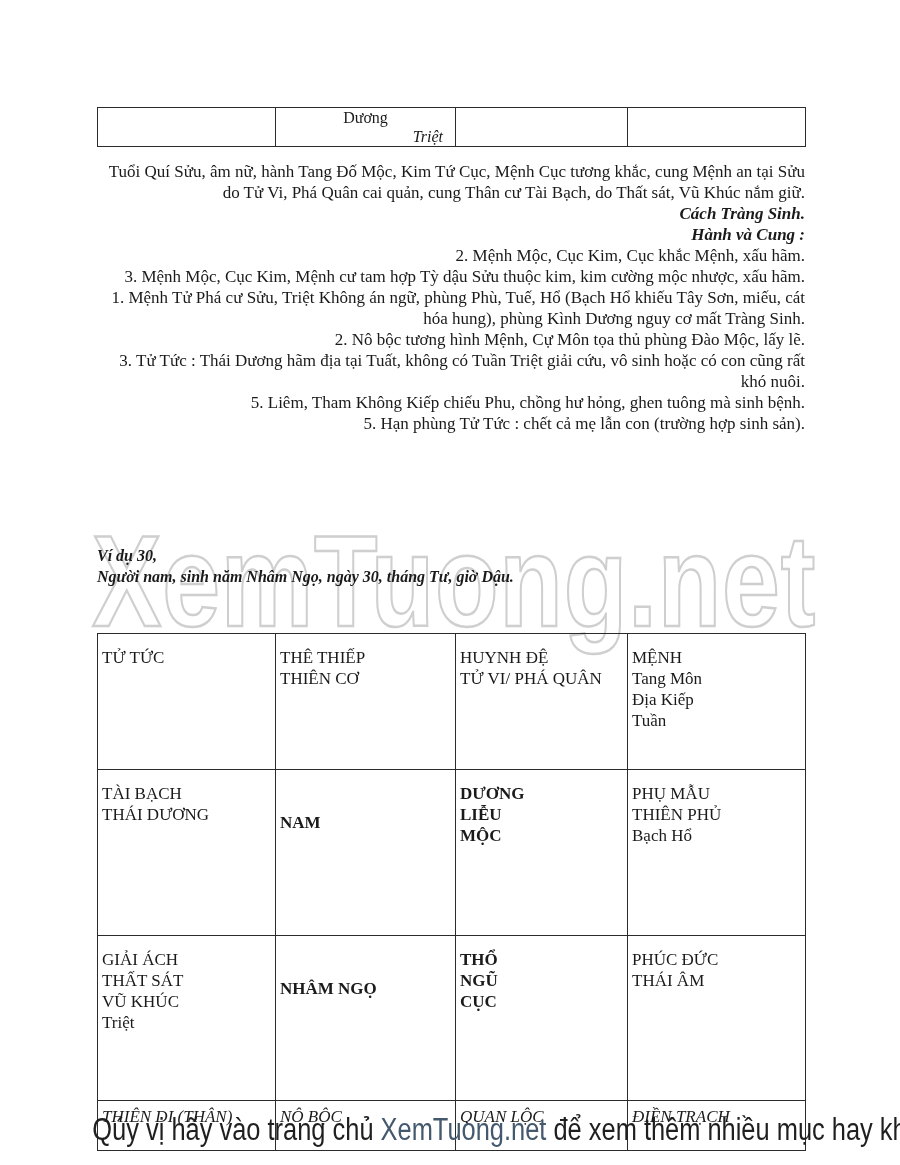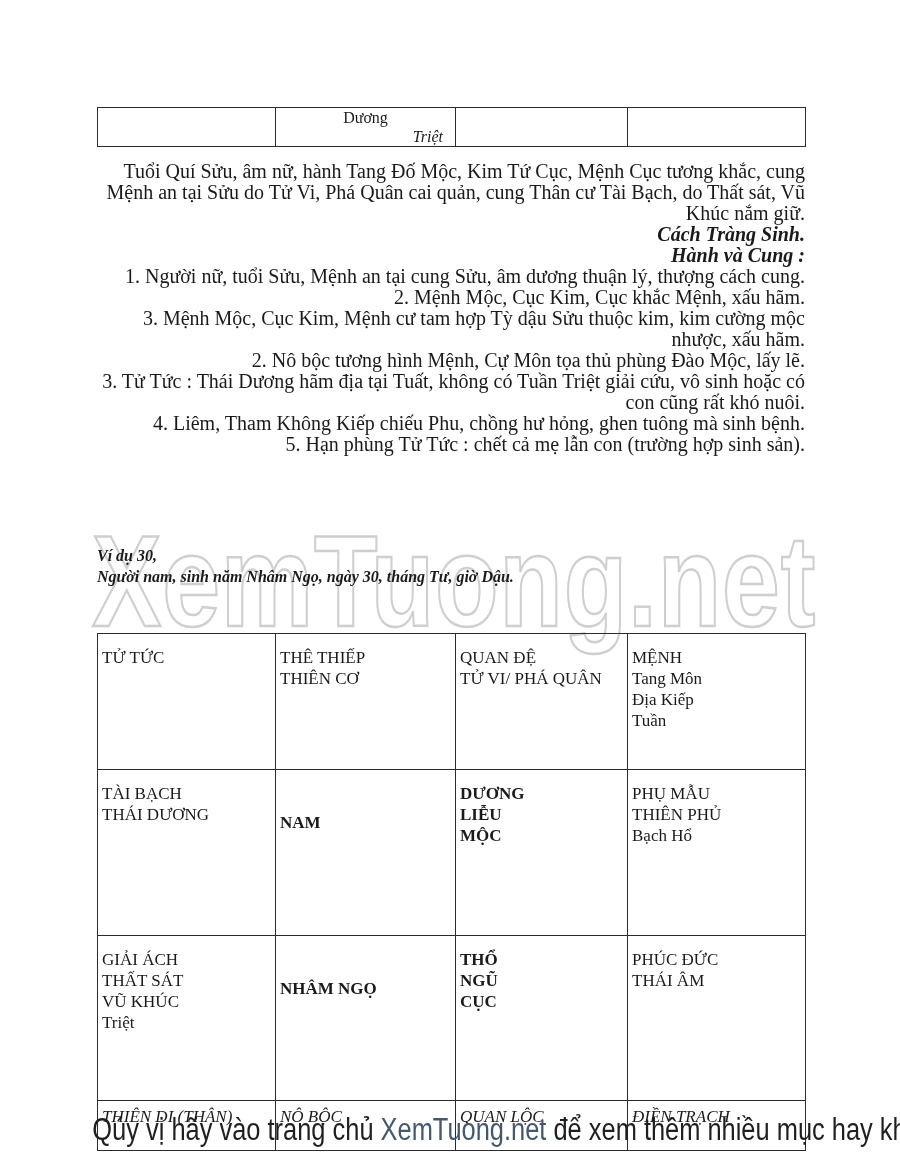--- a/index.html
+++ b/index.html
@@ -15,21 +15,21 @@
   }
   .toptable td{
     border:1.5px solid #2b2b2b;height:37px;padding:0;
     vertical-align:top;font-size:16px;line-height:19px;
   }
   .toptable .l1{text-align:center;}
   .toptable .l2{text-align:right;padding-right:12px;font-style:italic;}
   
   .body-text{
     position:absolute;left:97px;top:161px;width:708px;z-index:2;
-    font-size:20px;line-height:21px;text-align:justify;
+    font-size:17px;line-height:21px;text-align:justify;
   }
   .body-text p{margin:0;text-align:right;}
   .bi{font-weight:bold;font-style:italic;text-align:left;}
   
   .example{
     position:absolute;left:97px;top:545px;z-index:3;
     font-size:16px;line-height:21px;font-weight:bold;font-style:italic;
   }
   .example div{margin:0;}
   
@@ -90,26 +90,26 @@
       <td></td>
       <td></td>
     </tr>
   </tbody>
     </table>
 
   <div class="body-text">
     <p>Tuổi Quí Sửu, âm nữ, hành Tang Đố Mộc, Kim Tứ Cục, Mệnh Cục tương khắc, cung Mệnh an tại Sửu do Tử Vi, Phá Quân cai quản, cung Thân cư Tài Bạch, do Thất sát, Vũ Khúc nắm giữ.</p>
     <p class="bi">Cách Tràng Sinh.</p>
     <p class="bi">Hành và Cung :</p>
-    <p>1. Người nữ, tuổi Sửu, Mệnh an tại cung Sửu, âm dương thuận lý, thượng cách cung.</p>
     <p>2. Mệnh Mộc, Cục Kim, Cục khắc Mệnh, xấu hãm.</p>
     <p>3. Mệnh Mộc, Cục Kim, Mệnh cư tam hợp Tỳ dậu Sửu thuộc kim, kim cường mộc nhược, xấu hãm.</p>
+    <p>1. Mệnh Tử Phá cư Sửu, Triệt Không án ngữ, phùng Phù, Tuế, Hổ (Bạch Hổ khiếu Tây Sơn, miếu, cát hóa hung), phùng Kình Dương nguy cơ mất Tràng Sinh.</p>
     <p>2. Nô bộc tương hình Mệnh, Cự Môn tọa thủ phùng Đào Mộc, lấy lẽ.</p>
     <p>3. Tử Tức : Thái Dương hãm địa tại Tuất, không có Tuần Triệt giải cứu, vô sinh hoặc có con cũng rất khó nuôi.</p>
-    <p>4. Liêm, Tham Không Kiếp chiếu Phu, chồng hư hỏng, ghen tuông mà sinh bệnh.</p>
+    <p>5. Liêm, Tham Không Kiếp chiếu Phu, chồng hư hỏng, ghen tuông mà sinh bệnh.</p>
     <p>5. Hạn phùng Tử Tức : chết cả mẹ lẫn con (trường hợp sinh sản).</p>
   </div>
 
   <div class="example">
     <div>Ví dụ 30,</div>
     <div>Người nam, sinh năm Nhâm Ngọ, ngày 30, tháng Tư, giờ Dậu.</div>
   </div>
 
   <table class="maintable">
     <colgroup>
@@ -121,21 +121,21 @@
     <tbody>
         <tr class="r1">
       <td>
         <div>TỬ TỨC</div>
       </td>
       <td>
         <div>THÊ THIẾP</div>
         <div>THIÊN CƠ</div>
       </td>
       <td>
-        <div>QUAN ĐỆ</div>
+        <div>HUYNH ĐỆ</div>
         <div>TỬ VI/ PHÁ QUÂN</div>
       </td>
       <td>
         <div>MỆNH</div>
         <div>Tang Môn</div>
         <div>Địa Kiếp</div>
         <div class="it">Tuần</div>
       </td>
     </tr>
     <tr class="r2">

